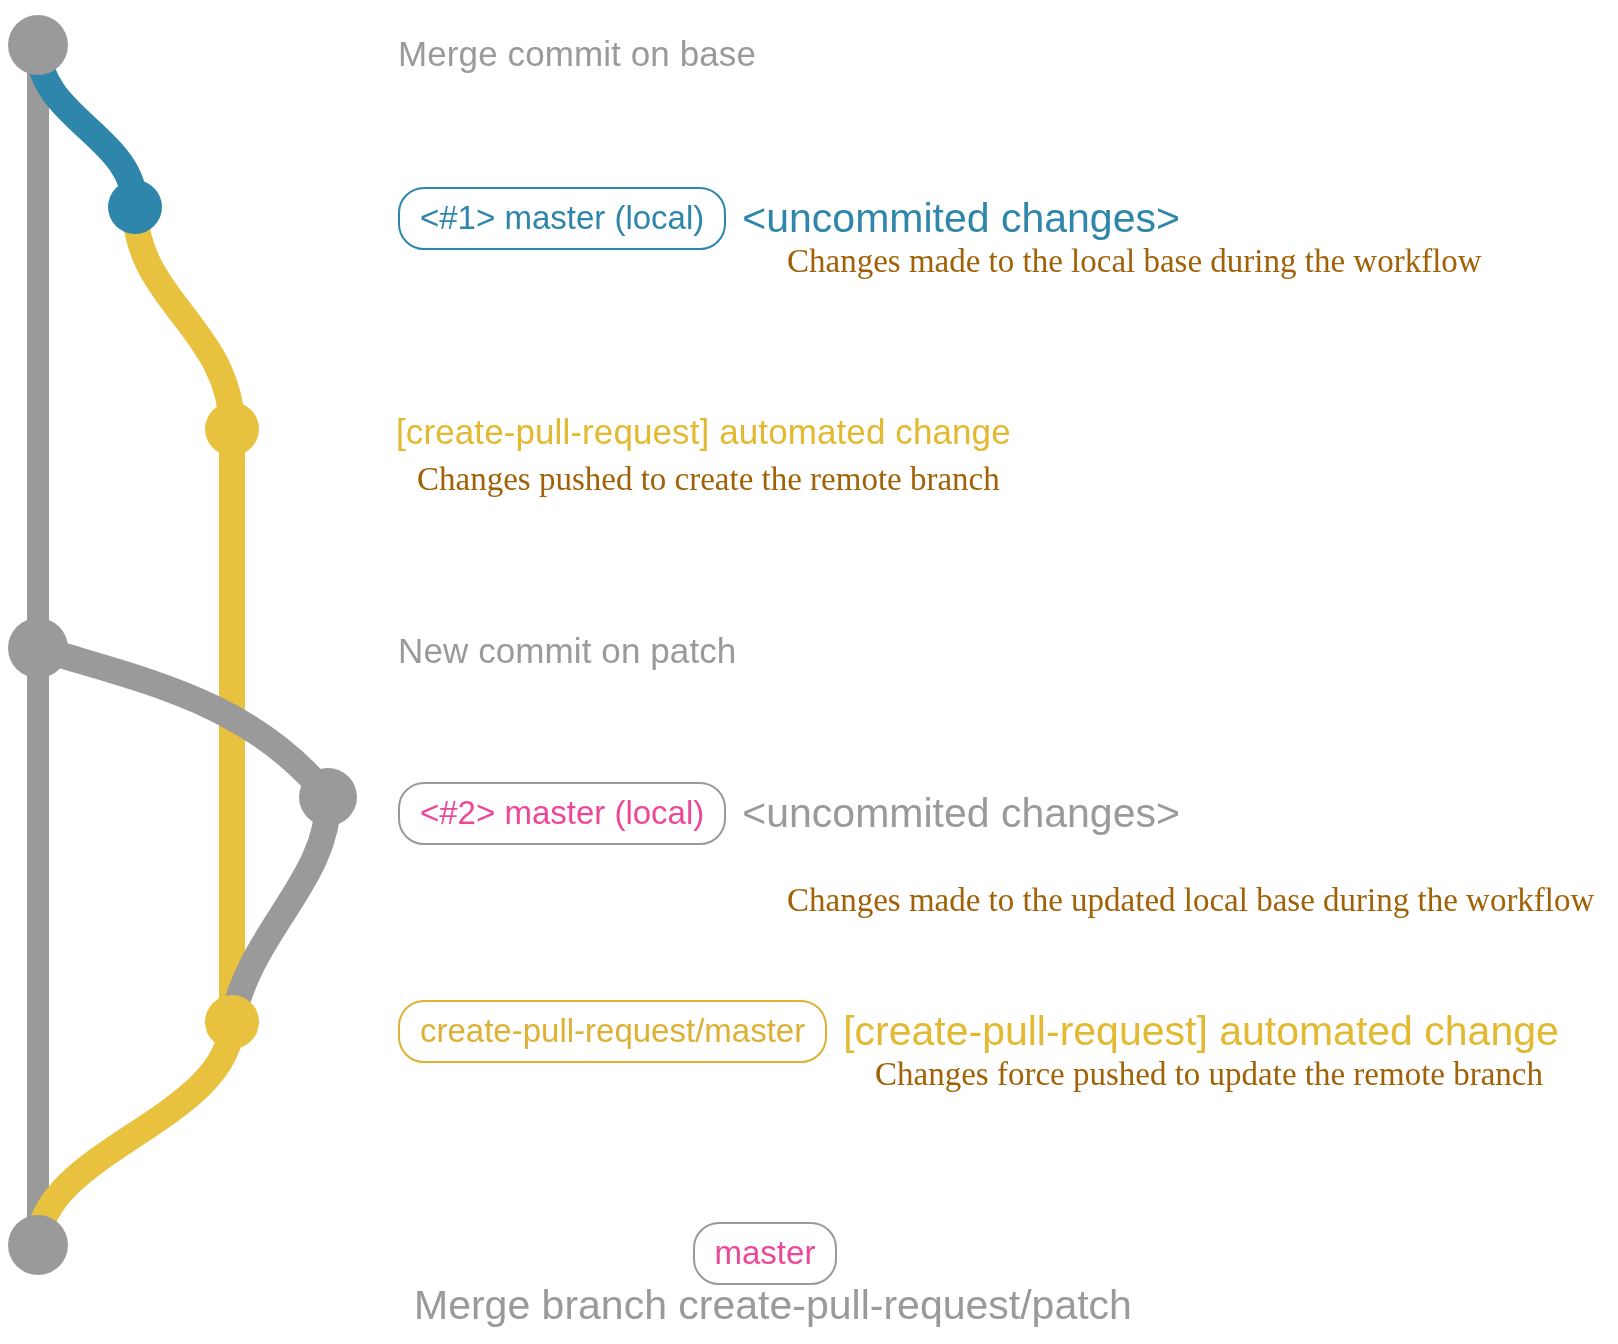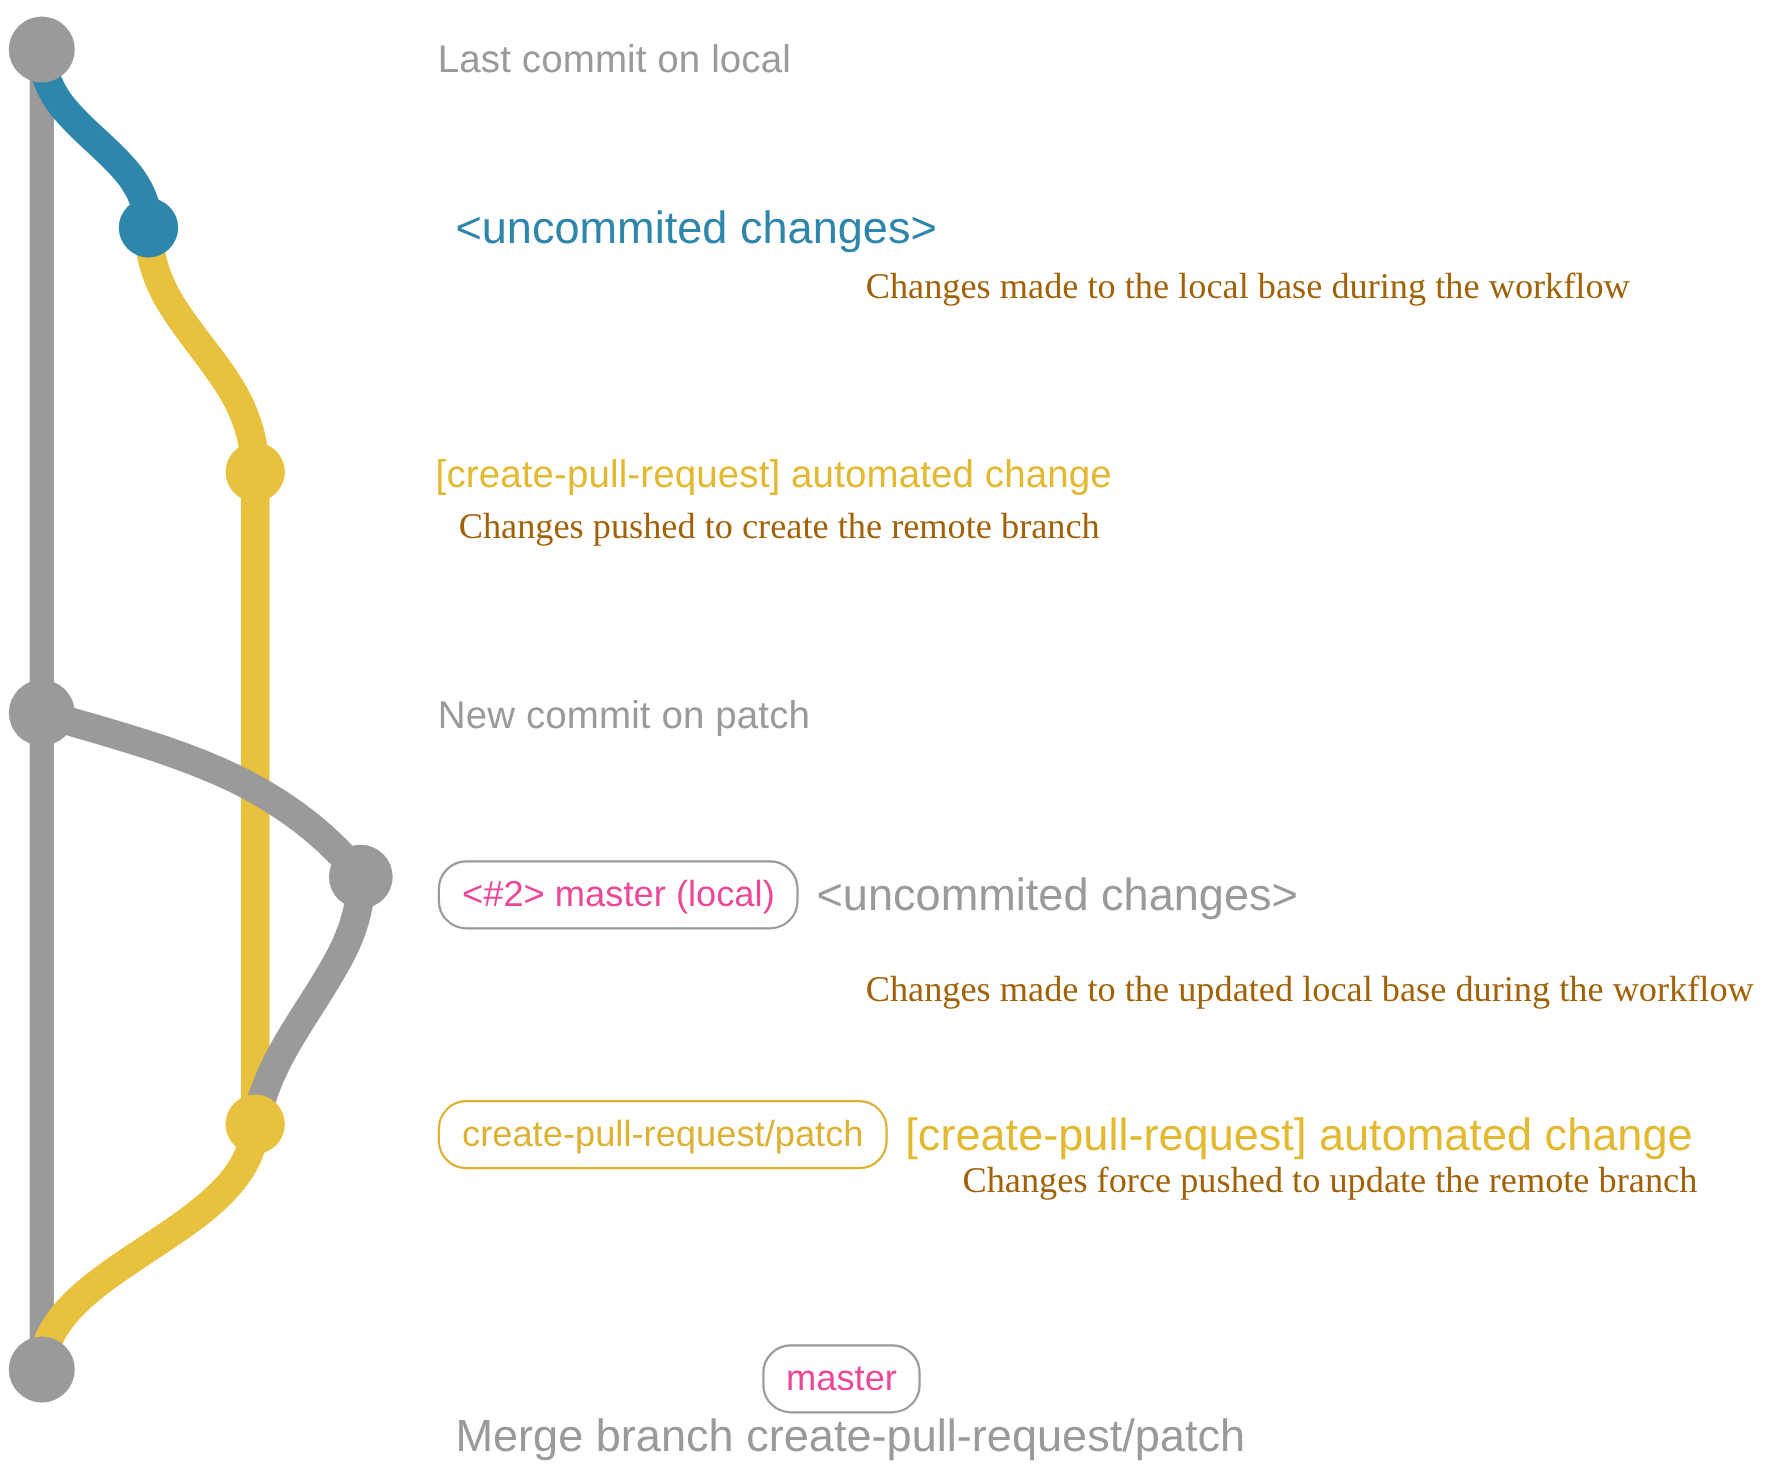--- a/index.html
+++ b/index.html
@@ -111,45 +111,46 @@
     <circle cx="232" cy="429" r="27" fill="#e8c13f"></circle>
     <circle cx="38" cy="648" r="30" fill="#9a9a9a"></circle>
     <circle cx="328" cy="797" r="29" fill="#9a9a9a"></circle>
     <circle cx="232" cy="1022" r="27" fill="#e8c13f"></circle>
     <circle cx="38" cy="1245" r="30" fill="#9a9a9a"></circle>
   </svg>
 
   <div class="anno-layer">
 
     <div class="plain-row" style="left:398px; top:36px;">
-      <span class="plain-title">Last commit on local</span>
+      <span class="plain-title">Merge commit on base</span>
     </div>
 
     <div class="ref-row" style="left:398px; top:187px;">
+      <span class="ref-badge blue">&lt;#1&gt; master (local)</span>
       <span class="ref-subject blue">&lt;uncommited changes&gt;</span>
     </div>
     <div class="desc" style="left:787px; top:245px;">Changes made to the local base during the workflow</div>
 
     <div class="plain-row" style="left:396px; top:414px;">
       <span class="plain-title" style="color:#e3b931;">[create-pull-request] automated change</span>
     </div>
     <div class="desc" style="left:417px; top:463px;">Changes pushed to create the remote branch</div>
 
     <div class="plain-row" style="left:398px; top:633px;">
       <span class="plain-title">New commit on patch</span>
     </div>
 
     <div class="ref-row" style="left:398px; top:782px;">
       <span class="ref-badge gray">&lt;#2&gt; master (local)</span>
       <span class="ref-subject gray">&lt;uncommited changes&gt;</span>
     </div>
     <div class="desc" style="left:787px; top:884px;">Changes made to the updated local base during the workflow</div>
 
     <div class="ref-row" style="left:398px; top:1000px;">
-      <span class="ref-badge yellow">create-pull-request/patch</span>
+      <span class="ref-badge yellow">create-pull-request/master</span>
       <span class="ref-subject yellow">[create-pull-request] automated change</span>
     </div>
     <div class="desc" style="left:875px; top:1058px;">Changes force pushed to update the remote branch</div>
 
     <div class="ref-row" style="left:398px; top:1222px;flex-direction:column;">
       <span class="ref-badge gray">master</span>
       <span class="ref-subject gray">Merge branch create-pull-request/patch</span>
     </div>
 
   </div>

